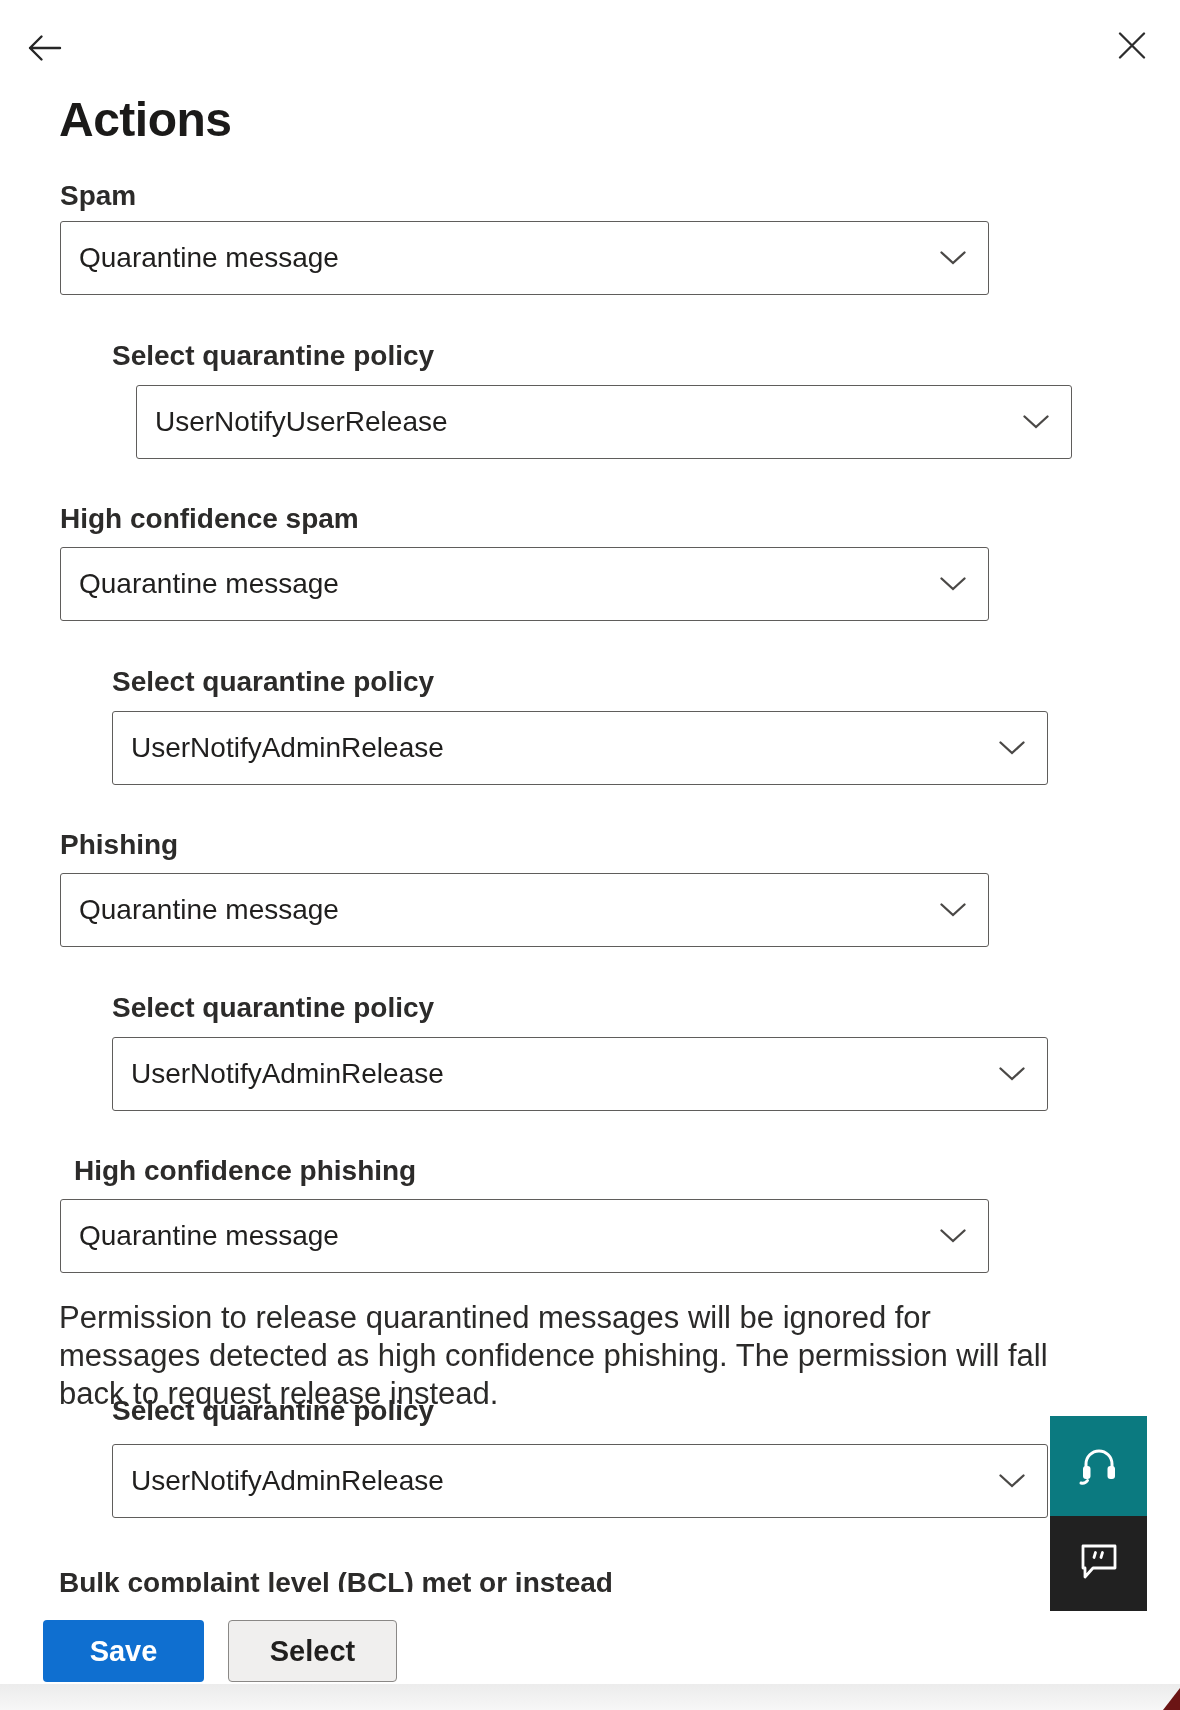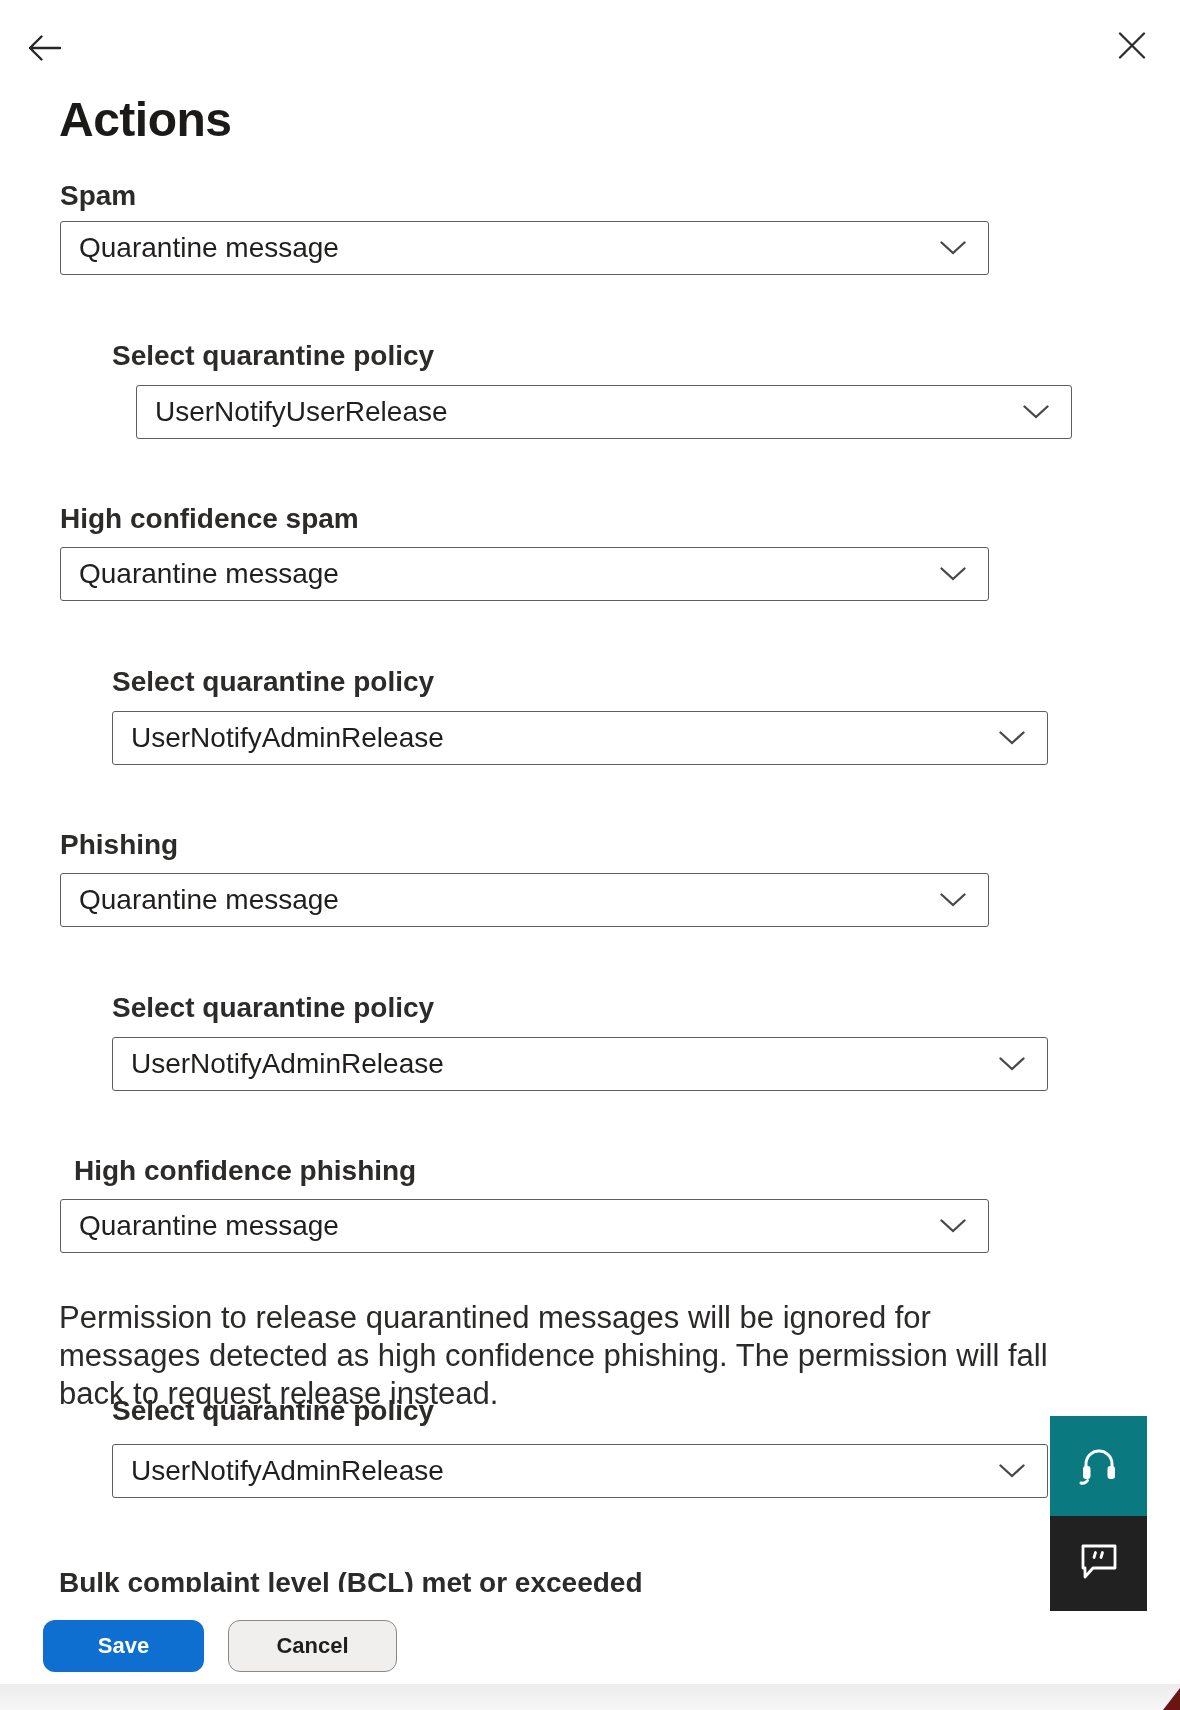--- a/index.html
+++ b/index.html
@@ -30,21 +30,21 @@
 
   
   .field-label {
     position:absolute;
     font-size:28px; font-weight:600; color:#2c2b2a;
     line-height:30px; white-space:nowrap;
   }
 
   
   .dd {
-    position:absolute; height:54px;
+    position:absolute; height:74px;
     background:#fff;
     border:1.5px solid #5f5d5b;
     border-radius:3px;
     display:flex; align-items:center;
     cursor:pointer;
   }
   .dd .dd-value {
     padding-left:18px;
     font-size:28px; color:#201f1e;
     white-space:nowrap; overflow:hidden;
@@ -83,24 +83,24 @@
     z-index:3;
   }
 
   
   .footer {
     position:absolute; left:0; top:1592px;
     width:1180px; height:118px;
     background:#ffffff; z-index:2;
   }
   .btn {
-    position:absolute; top:28px; height:52px;
+    position:absolute; top:28px; height:62px;
     font-family:inherit;
-    font-size:22px; font-weight:600;
-    border-radius:12px; cursor:pointer;
+    font-size:29px; font-weight:600;
+    border-radius:4px; cursor:pointer;
     display:flex; align-items:center; justify-content:center;
   }
   .btn-primary {
     left:43px; width:161px;
     border:none; color:#ffffff;
   }
   .btn-secondary {
     left:228px; width:169px;
     background:#f0efee;
     border:1.5px solid #8a8886;
@@ -211,21 +211,21 @@
 <div class="field-label" style="left:112px;top:1396px;">Select quarantine policy</div>
 <div class="dd" style="left:112px;top:1444px;width:936px;">
   <span class="dd-value">UserNotifyAdminRelease</span>
   <span class="chev">
     <svg width="26" height="14" viewBox="0 0 26 14">
         <path d="M1.5 1.5 L13 12 L24.5 1.5" fill="none" stroke="#4a4846" stroke-width="2.3" stroke-linecap="round"></path>
       </svg>
   </span>
 </div>
 
-<div class="clipped-label">Bulk complaint level (BCL) met or exceeded</div>
+<div class="clipped-label">Bulk complaint level (BCL) met or instead</div>
 
 <button class="support-btn" style="background:#0b7a80;">
   <span>
     <svg width="46" height="46" viewBox="0 0 46 46">
       <path d="M10 27 v-5 a13 13 0 0 1 26 0 v5" fill="none" stroke="#ffffff" stroke-width="3"></path>
       <rect x="7" y="24" width="7.5" height="13" rx="3" fill="#ffffff"></rect>
       <rect x="31.5" y="24" width="7.5" height="13" rx="3" fill="#ffffff"></rect>
       <path d="M11.5 38.5 q-2.5 3.5 -6.5 2.5" fill="none" stroke="#ffffff" stroke-width="3" stroke-linecap="round"></path>
     </svg>
   </span>
@@ -235,17 +235,17 @@
   <span>
     <svg width="44" height="42" viewBox="0 0 44 42">
       <path d="M6 5 H38 V27 H16 L8 36 V27 H6 Z" fill="none" stroke="#ffffff" stroke-width="2.8" stroke-linejoin="round"></path>
       <path d="M18.5 11.5 l-1.5 5 M25.5 11.5 l-1.5 5" fill="none" stroke="#ffffff" stroke-width="2.8" stroke-linecap="round"></path>
     </svg>
   </span>
 </button>
 
 <div class="footer">
   <button class="btn btn-primary" style="background:#0f6fd0;">Save</button>
-  <button class="btn btn-secondary">Cancel</button>
+  <button class="btn btn-secondary">Select</button>
   <div class="footer-shadow"></div>
 </div>
 
 <div class="corner-artifact"></div>
 
 </body></html>

